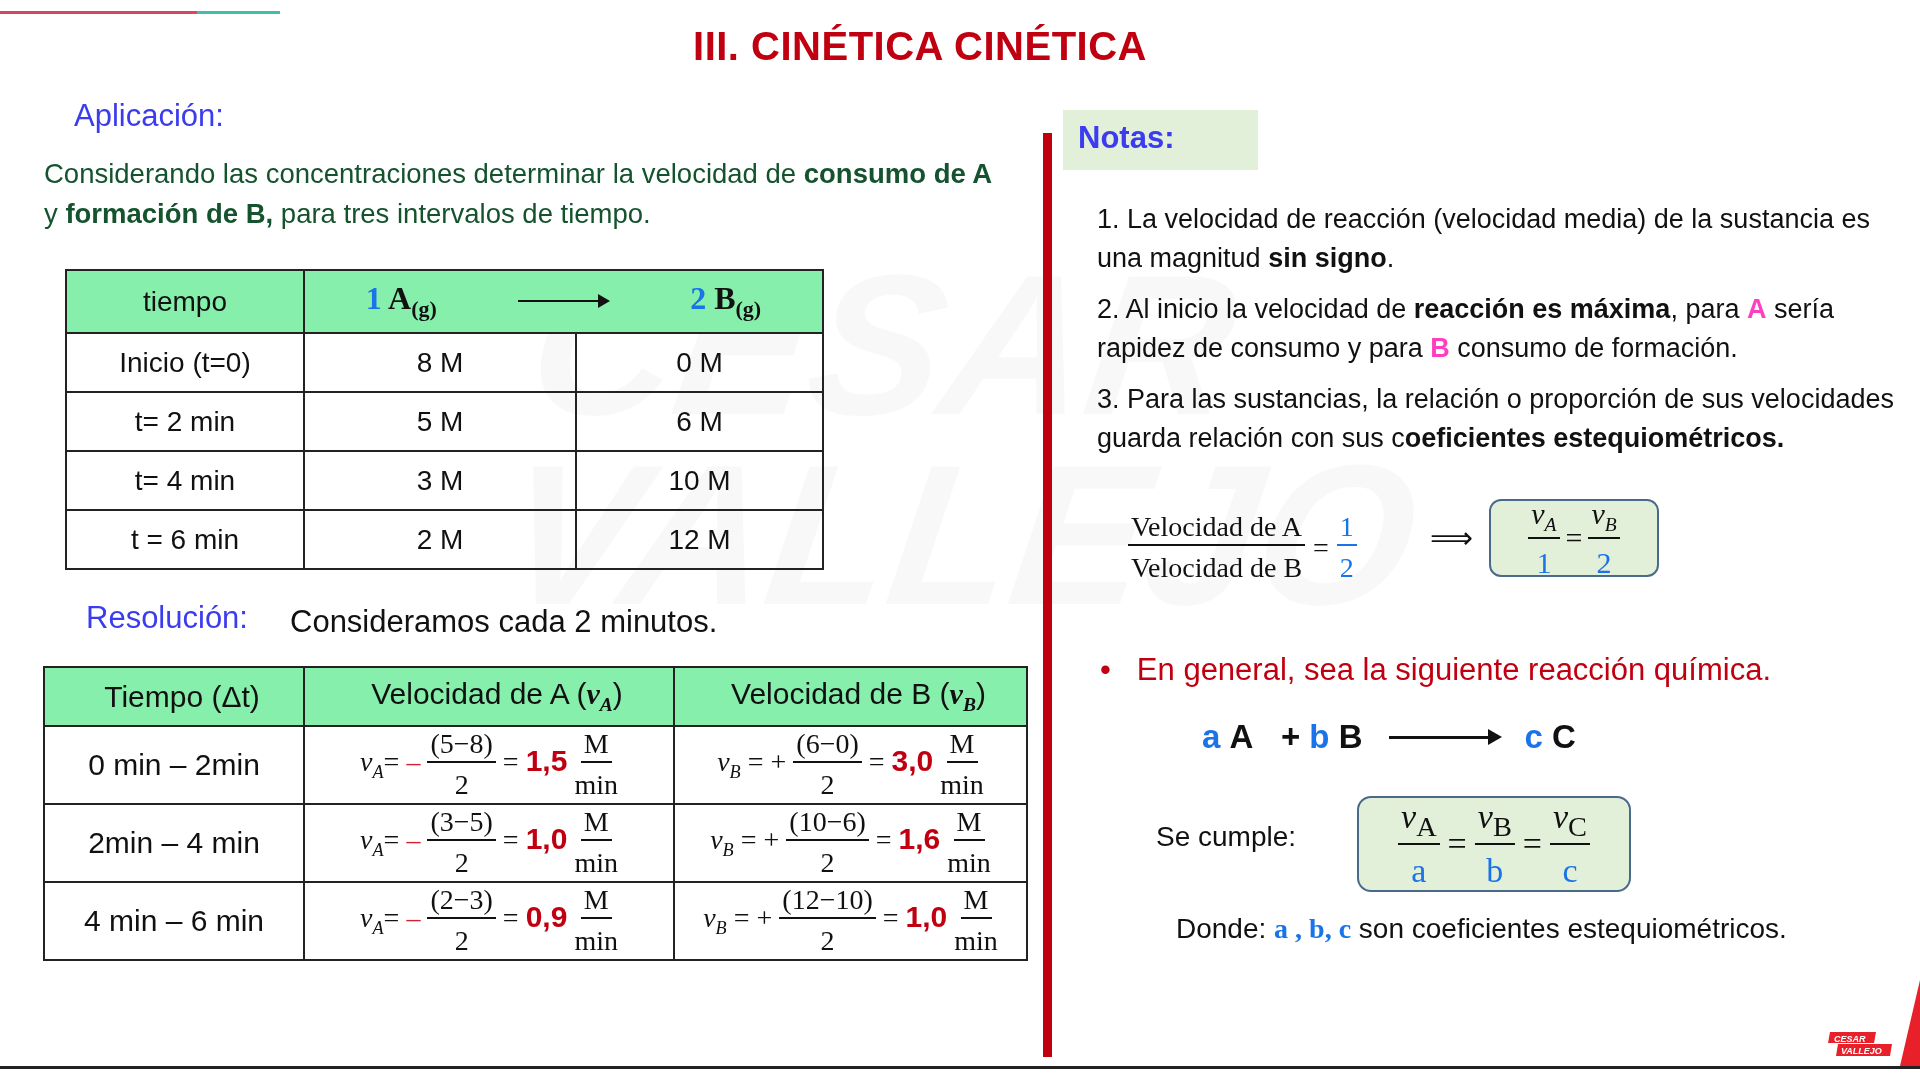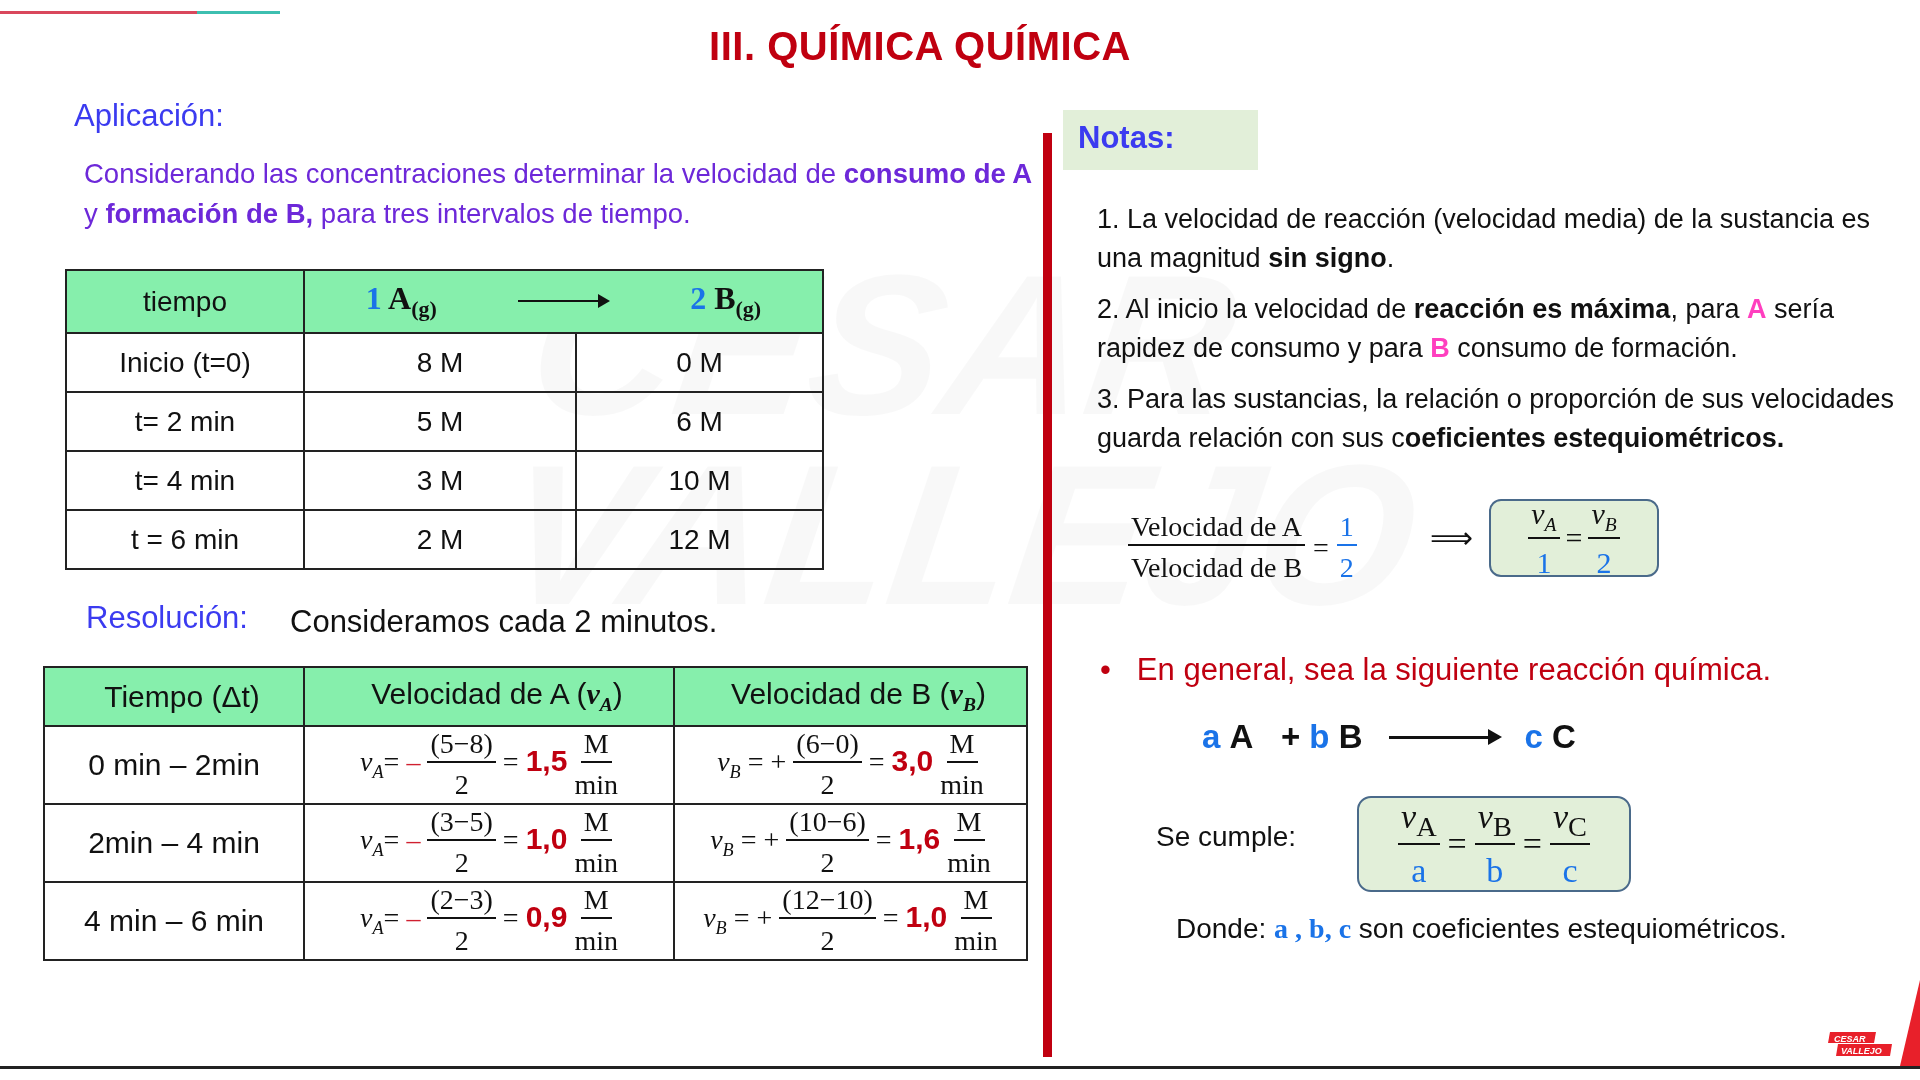--- a/index.html
+++ b/index.html
@@ -11,21 +11,21 @@
   .pink { color:#ff3fbf; font-weight:bold; }
   b { font-weight:bold; }
 
   
   .topline-red { left:0; top:11px; width:197px; height:3px; background:#d9475c; }
   .topline-teal { left:197px; top:11px; width:83px; height:3px; background:#3dbfb0; }
 
   .title { left:0; width:1840px; top:24px; text-align:center; font-size:40px; font-weight:bold; color:#c00010; letter-spacing:0.5px; }
 
   .aplicacion { left:74px; top:98px; font-size:31px; color:#3b3bf0; }
-  .statement { left:44px; top:154px; width:960px; font-size:27.5px; line-height:40px; color:#6d28d9;margin-left:40px; }
+  .statement { left:44px; top:154px; width:960px; font-size:27.5px; line-height:40px; color:#14532d; }
 
   table { border-collapse:collapse; position:absolute; }
   td, th { border:2px solid #222; text-align:center; font-weight:normal; padding:0; }
   .hdr { background:#86efac; }
 
   #t1 { left:65px; top:269px; width:759px; font-size:28px; }
   #t1 th { height:61px; }
   #t1 td { height:57px; }
   #t1 .c1 { width:236px; }
   #t1 .c2 { width:270px; }
@@ -87,21 +87,21 @@
   .watermark { left:520px; top:250px; font-size:200px; font-weight:bold; font-style:italic; color:#000; opacity:0.025; line-height:190px; transform:skewX(-8deg); }
 </style>
 </head>
 <body>
 
 <div class="abs topline-red"></div>
 <div class="abs topline-teal"></div>
 
 <div class="abs watermark">CESAR VALLEJO</div>
 
-<div class="abs title">III. QUÍMICA QUÍMICA</div>
+<div class="abs title">III. CINÉTICA CINÉTICA</div>
 
 <div class="abs aplicacion">Aplicación:</div>
 <div class="abs statement">
   <span>Considerando las concentraciones determinar la velocidad de </span><b>consumo de A</b><span> y </span><b>formación de B,</b><span> para tres intervalos de tiempo.</span>
 </div>
 
 <table id="t1">
   <tbody>
       <tr class="hdr">
     <th class="c1">tiempo</th>

